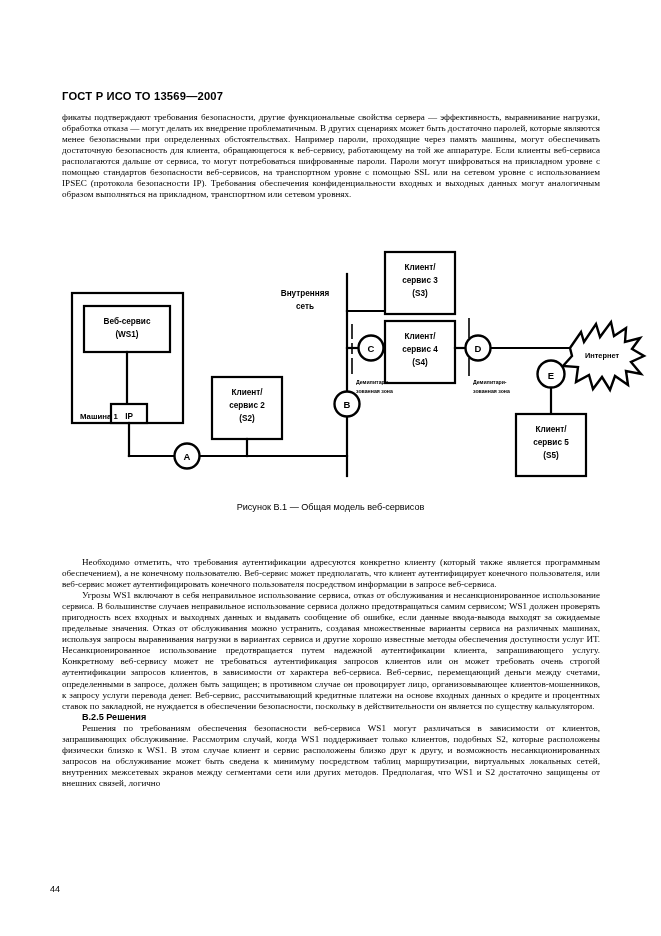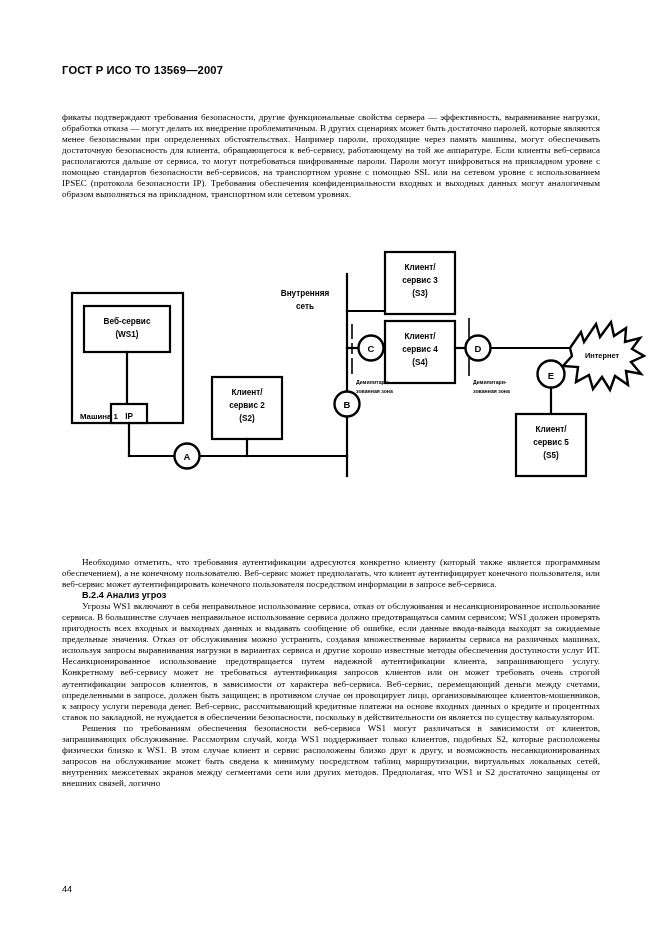--- a/index.html
+++ b/index.html
@@ -20,21 +20,21 @@
     position: absolute;
     left: 0; top: 0;
     width: 661px;
     height: 936px;
   }
 
   
   .doc-header {
     position: absolute;
     left: 62px;
-    top: 64px;
+    top: 90px;
     font-size: 11.2px;
     font-weight: bold;
     letter-spacing: 0.2px;
   }
 
   
   .content {
     position: absolute;
     left: 62px;
     top: 112px;
@@ -81,21 +81,21 @@
   .content-lower {
     position: absolute;
     left: 62px;
     top: 557px;
     width: 538px;
   }
 
   
   .page-number {
     position: absolute;
-    left: 62px;
+    left: 50px;
     top: 884px;
     font-size: 9.1px;
   }
 
   
   .node-text {
     font-family: "Liberation Sans", sans-serif;
     font-size: 8.2px;
     font-weight: bold;
     text-anchor: middle;
@@ -237,23 +237,24 @@
       <text class="small-label" x="473" y="155">зованная зона</text>
 
       <text class="tap-letter" x="187" y="222">A</text>
       <text class="tap-letter" x="347" y="170">B</text>
       <text class="tap-letter" x="371" y="114">C</text>
       <text class="tap-letter" x="478" y="114">D</text>
       <text class="tap-letter" x="551" y="141">E</text>
     </svg>
   </div>
 
+  <div class="fig-caption">Рисунок В.1 — Общая модель веб-сервисов</div>
 
   <div class="content-lower">
     <p class="body indent">Необходимо отметить, что требования аутентификации адресуются конкретно клиенту (который также является программным обеспечением), а не конечному пользователю. Веб-сервис может предполагать, что клиент аутентифицирует конечного пользователя, или веб-сервис может аутентифицировать конечного пользователя посредством информации в запросе веб-сервиса.</p>
-    <h4 class="sec">В.2.4 Анализ угроз</h4>
     <p class="body indent">Угрозы WS1 включают в себя неправильное использование сервиса, отказ от обслуживания и несанкционированное использование сервиса. В большинстве случаев неправильное использование сервиса должно предотвращаться самим сервисом; WS1 должен проверять пригодность всех входных и выходных данных и выдавать сообщение об ошибке, если данные ввода-вывода выходят за ожидаемые предельные значения. Отказ от обслуживания можно устранить, создавая множественные варианты сервиса на различных машинах, используя запросы выравнивания нагрузки в вариантах сервиса и другие хорошо известные методы обеспечения доступности услуг ИТ. Несанкционированное использование предотвращается путем надежной аутентификации клиента, запрашивающего услугу. Конкретному веб-сервису может не требоваться аутентификация запросов клиентов или он может требовать очень строгой аутентификации запросов клиентов, в зависимости от характера веб-сервиса. Веб-сервис, перемещающий деньги между счетами, определенными в запросе, должен быть защищен; в противном случае он провоцирует лицо, организовывающее клиентов-мошенников, к запросу услуги перевода денег. Веб-сервис, рассчитывающий кредитные платежи на основе входных данных о кредите и процентных ставок по закладной, не нуждается в обеспечении безопасности, поскольку в действительности он является по существу калькулятором.</p>
+    <h4 class="sec">В.2.5 Решения</h4>
     <p class="body indent">Решения по требованиям обеспечения безопасности веб-сервиса WS1 могут различаться в зависимости от клиентов, запрашивающих обслуживание. Рассмотрим случай, когда WS1 поддерживает только клиентов, подобных S2, которые расположены физически близко к WS1. В этом случае клиент и сервис расположены близко друг к другу, и возможность несанкционированных запросов на обслуживание может быть сведена к минимуму посредством таблиц маршрутизации, виртуальных локальных сетей, внутренних межсетевых экранов между сегментами сети или других методов. Предполагая, что WS1 и S2 достаточно защищены от внешних связей, логично</p>
   </div>
 
   <div class="page-number">44</div>
 
 </div>
 
 </body></html>

